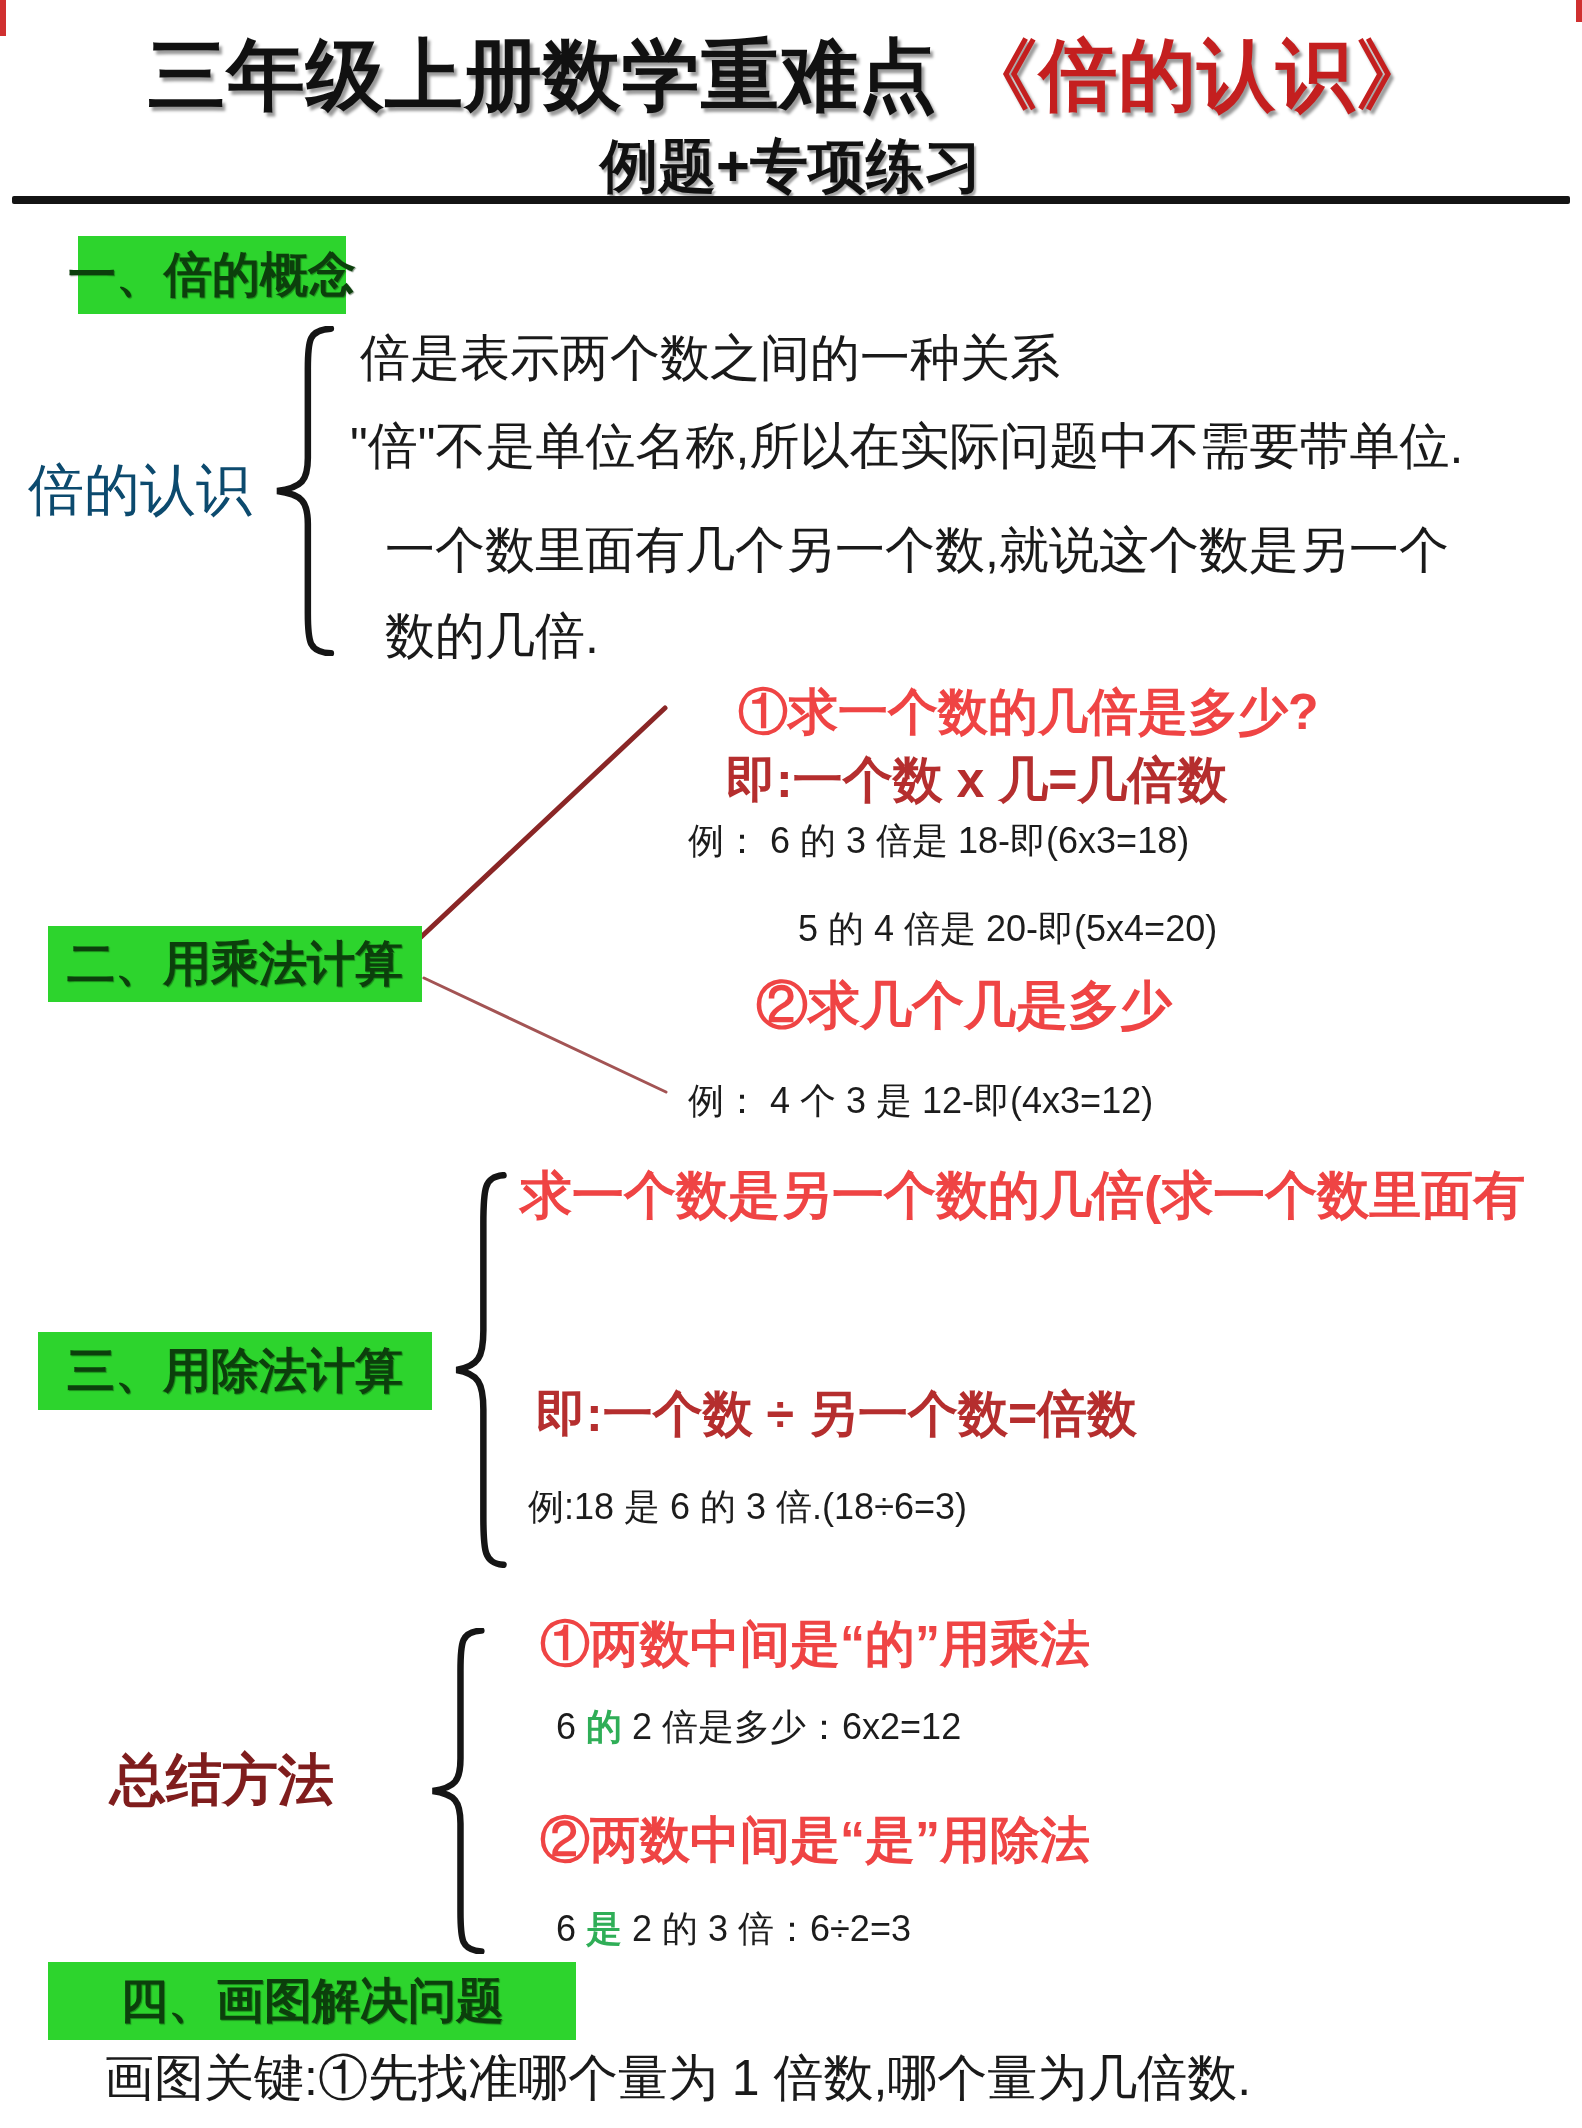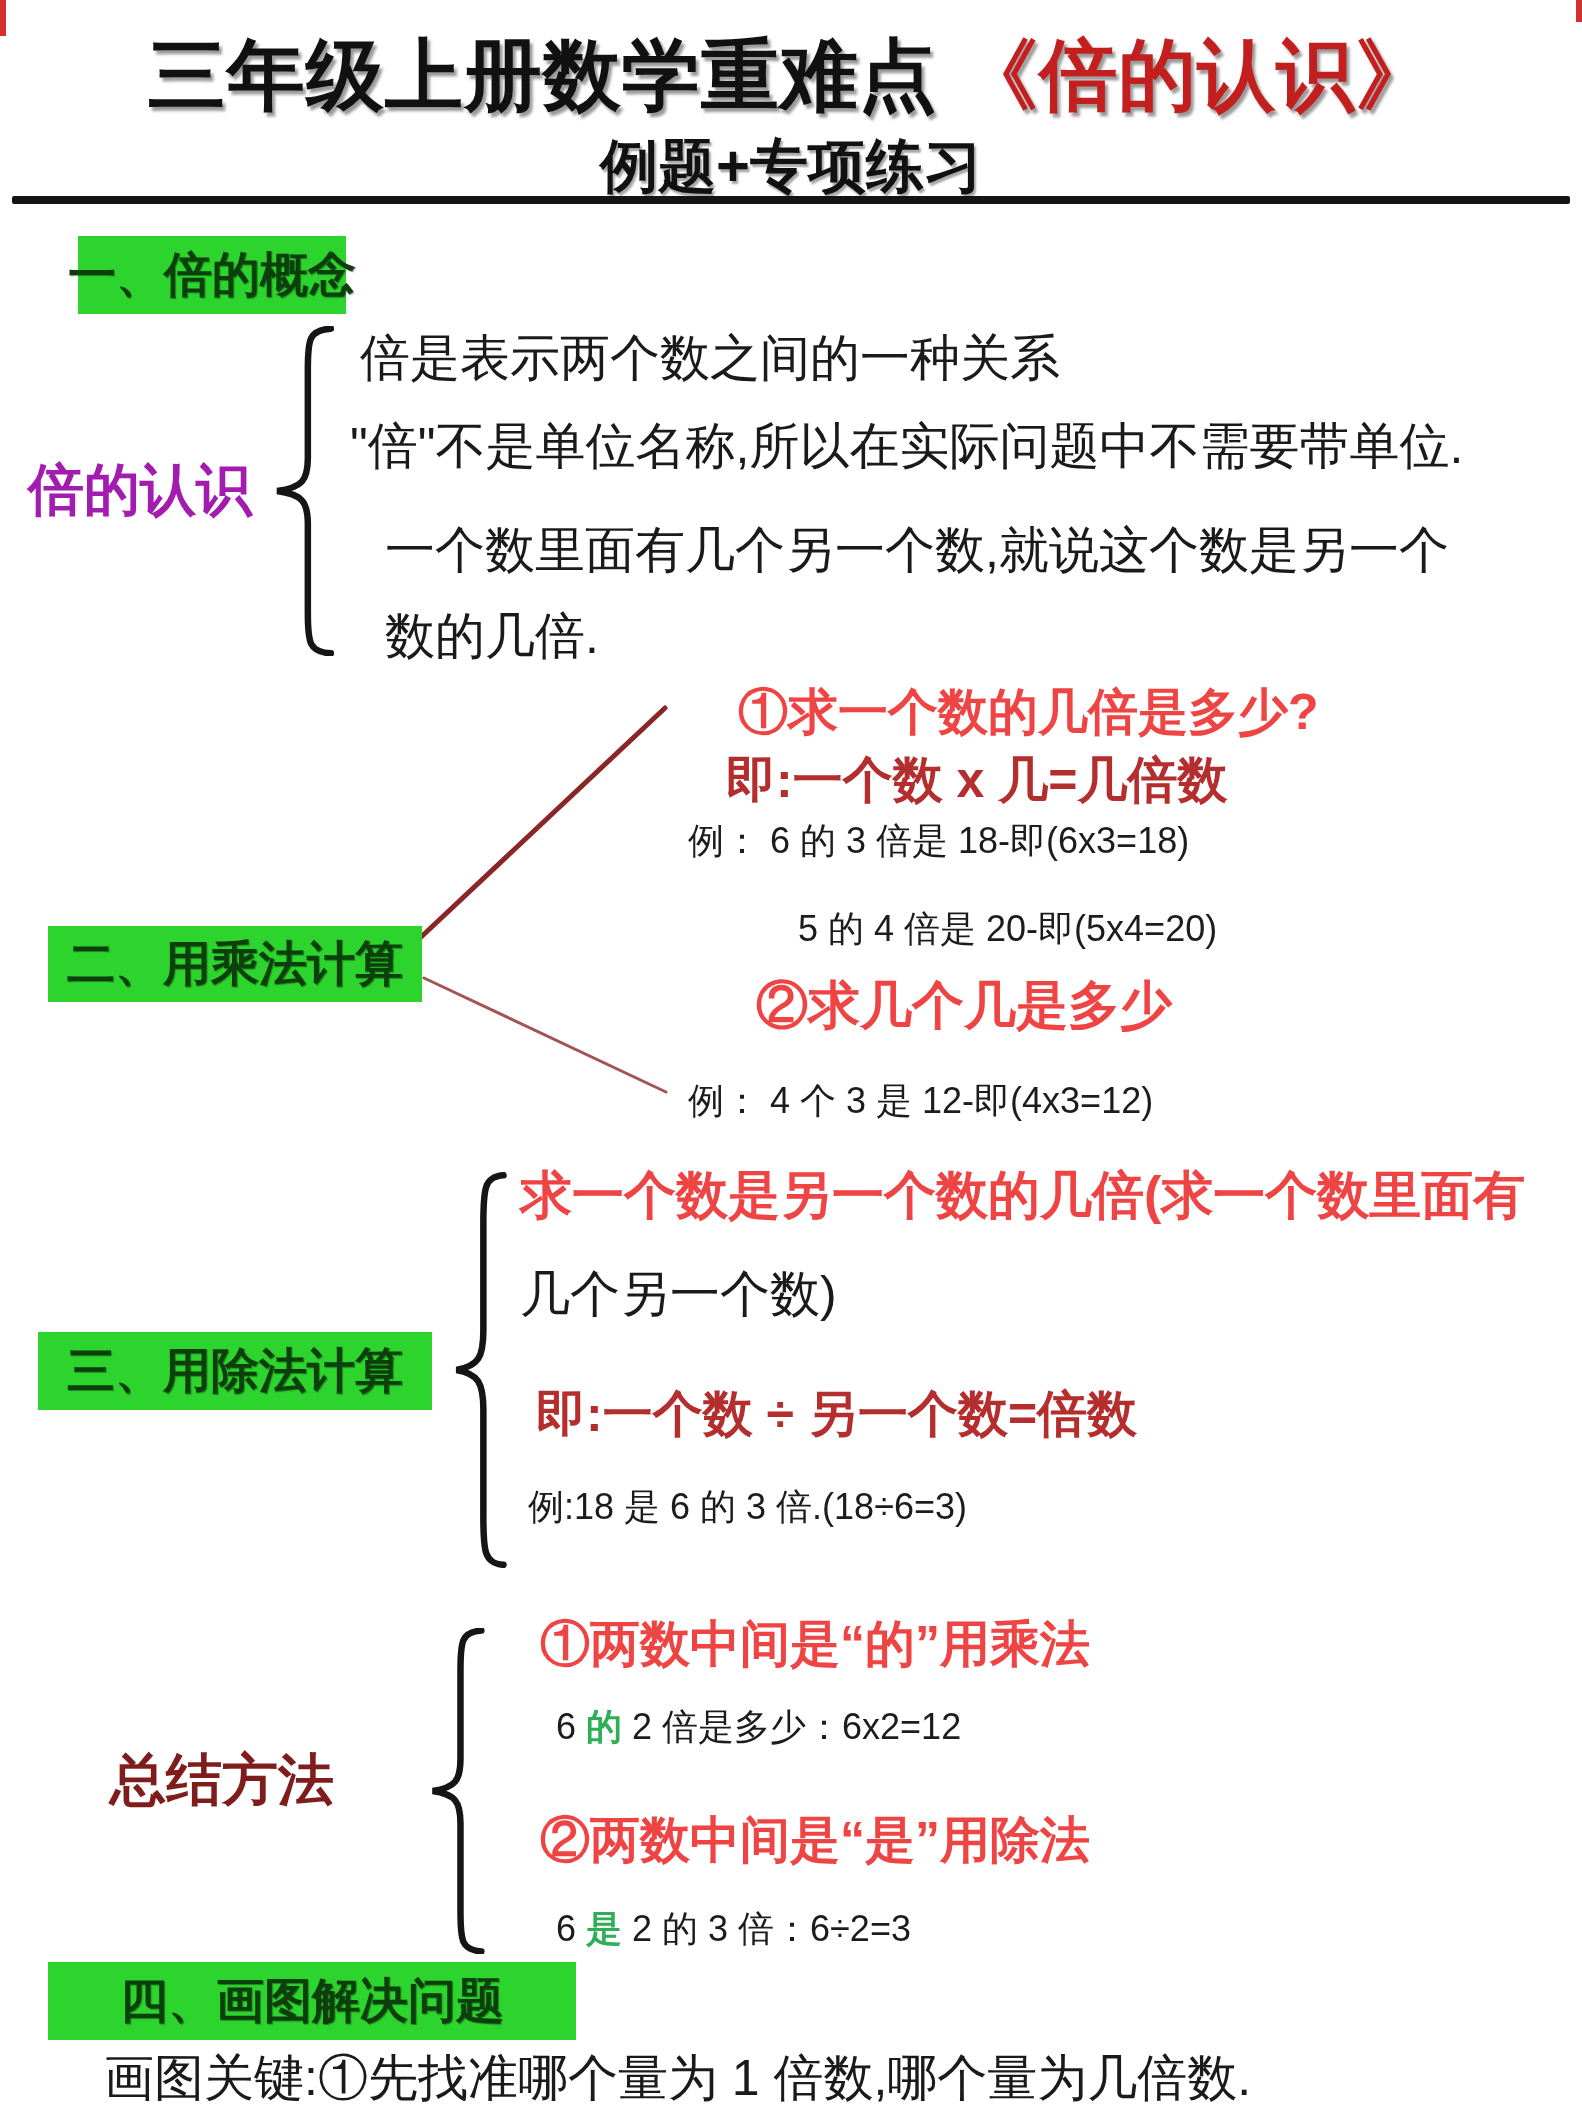--- a/index.html
+++ b/index.html
@@ -43,21 +43,21 @@
     display: flex; align-items: center; justify-content: center;
     white-space: pre; z-index: 2;
     text-shadow: 1px 1px 1px rgba(0,40,0,0.45);
   }
 
   
   .body-line  { font-size: 50px; color: #1a1a1a; }
   .ex-line    { font-size: 36px; color: #1c1c1c; }
   .blue-line  { font-size: 50px; color: #ef4444; font-weight: 600; }
   .red-rule   { font-size: 50px; color: #b52e2e; font-weight: 700; }
-  .map-label  { font-size: 56px; color: #a21caf; font-weight: 700; text-align: center; }
+  .map-label  { font-size: 56px; color: #0c4a6e; font-weight: 400; text-align: center; }
   .summary-label { font-size: 56px; color: #7f1d1d; font-weight: 700; }
   .kw-green   { color: #2fae57; font-weight: 700; }
 
   .brace { position: absolute; z-index: 1; }
   .connector-overlay { position: absolute; top: 0; left: 0; z-index: 1; pointer-events: none; }
 </style>
 </head>
 <body>
 
 <div class="canvas">
@@ -95,21 +95,20 @@
   <div class="badge" style="left:48px;top:926px;width:374px;height:76px;">二、用乘法计算</div>
 
   <div class="abs blue-line z2" style="left:756px;top:976px;font-size:52px;">②求几个几是多少</div>
   <div class="abs ex-line z2" style="left:688px;top:1080px;">例： 4 个 3 是 12-即(4x3=12)</div>
 
   <svg class="brace" style="left:452px;top:1172px;" width="56" height="396" viewBox="0 0 100 1000" preserveAspectRatio="none">
     <path d="M 92 8 C 58 12, 56 40, 56 130 L 56 400 C 56 468, 47 490, 8 500 C 47 510, 56 532, 56 600 L 56 870 C 56 960, 58 988, 92 992" fill="none" stroke="#151515" stroke-width="6.5" stroke-linecap="round" vector-effect="non-scaling-stroke"></path>
   </svg>
 
   <div class="abs blue-line z2" style="left:520px;top:1166px;font-size:52px;">求一个数是另一个数的几倍(求一个数里面有</div>
-  <div class="abs body-line z2" style="left:520px;top:1266px;">几个另一个数)</div>
 
   <div class="badge" style="left:38px;top:1332px;width:394px;height:78px;">三、用除法计算</div>
 
   <div class="abs red-rule z2" style="left:536px;top:1386px;">即:一个数 ÷ 另一个数=倍数</div>
   <div class="abs ex-line z2" style="left:528px;top:1486px;">例:18 是 6 的 3 倍.(18÷6=3)</div>
 
   <div class="abs summary-label z2" style="left:110px;top:1748px;">总结方法</div>
 
   <svg class="brace" style="left:428px;top:1628px;" width="58" height="326" viewBox="0 0 100 1000" preserveAspectRatio="none">
     <path d="M 92 8 C 58 12, 56 40, 56 130 L 56 400 C 56 468, 47 490, 8 500 C 47 510, 56 532, 56 600 L 56 870 C 56 960, 58 988, 92 992" fill="none" stroke="#151515" stroke-width="6.5" stroke-linecap="round" vector-effect="non-scaling-stroke"></path>

